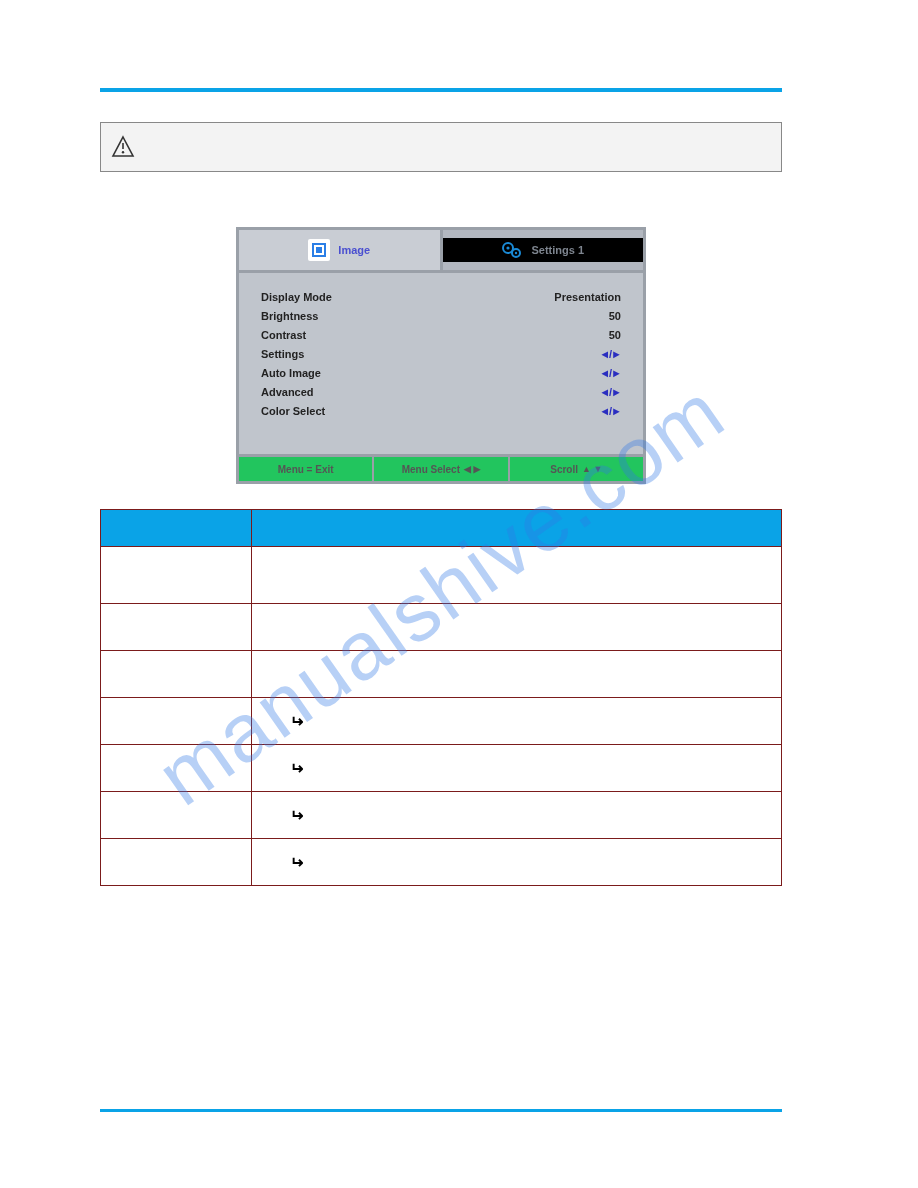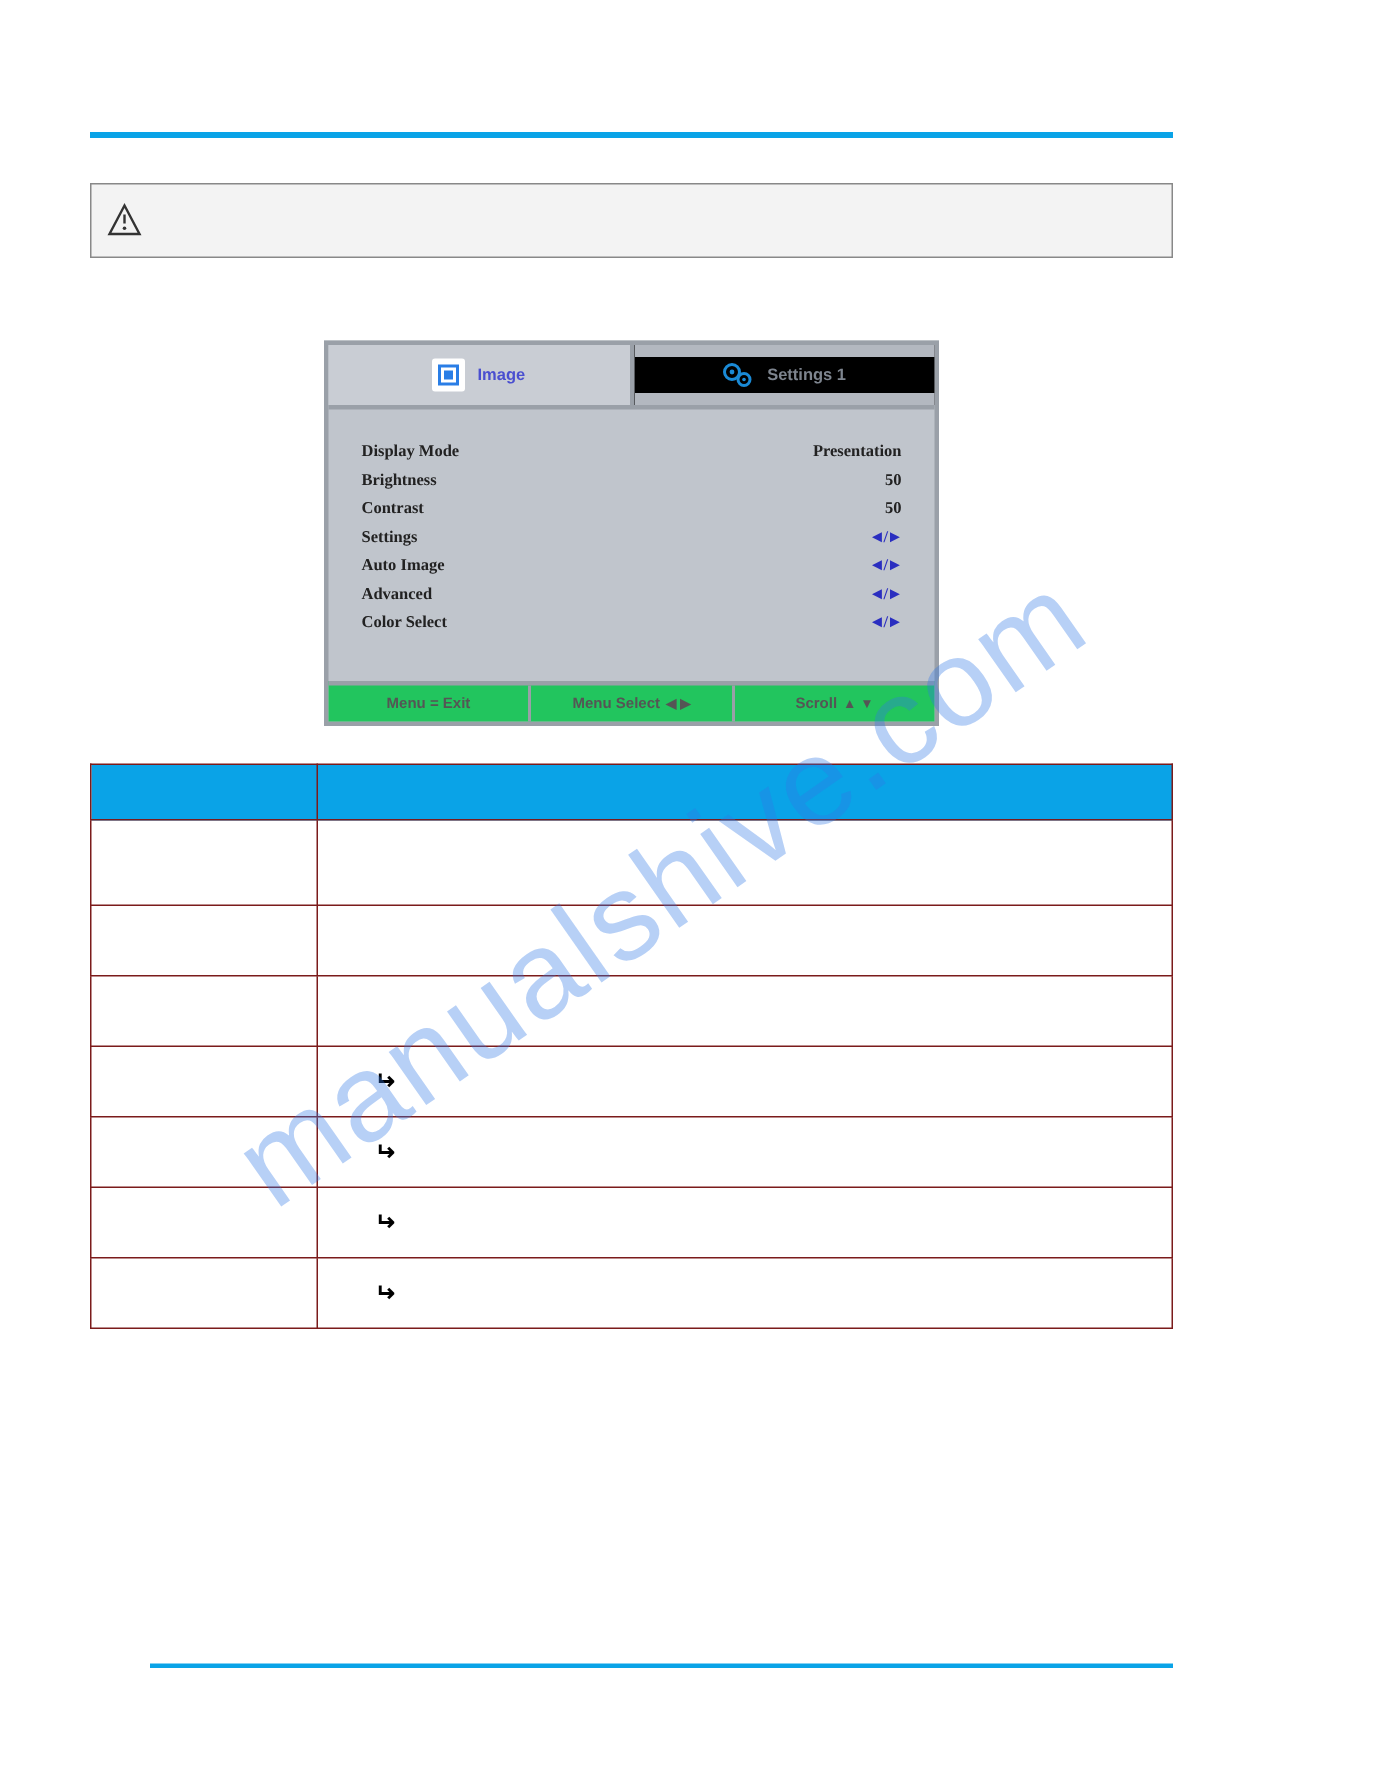--- a/index.html
+++ b/index.html
@@ -8,21 +8,21 @@
     background: #fff;
     font-family: Arial, Helvetica, sans-serif;
     font-size: 12px;
     color: #000;
   }
   .page {
     width: 882px;
     height: 1188px;
     position: relative;
     box-sizing: border-box;
-    padding: 80px 100px 60px 60px;
+    padding: 80px 100px 60px 100px;
   }
   .top-rule {
     border: none;
     border-top: 4px solid #0aa3e7;
     margin: 8px 0 30px 0;
   }
   .bottom-rule {
     border: none;
     border-top: 3px solid #0aa3e7;
     position: absolute;
@@ -86,23 +86,21 @@
 
   .osd-body {
     padding: 18px 22px 30px 22px;
     font-size: 11px;
     font-weight: bold;
     color: #222;
   }
   .osd-row {
     display: flex;
     justify-content: space-between;
-    align-items: center;
     height: 19px;
-    font-family: Liberation Serif, serif;
   }
   .osd-row .val-sub {
     color: #2a2ec0;
     font-weight: bold;
     letter-spacing: -1px;
   }
 
   .osd-footer {
     display: flex;
     border-top: 3px solid #9aa0a8;

